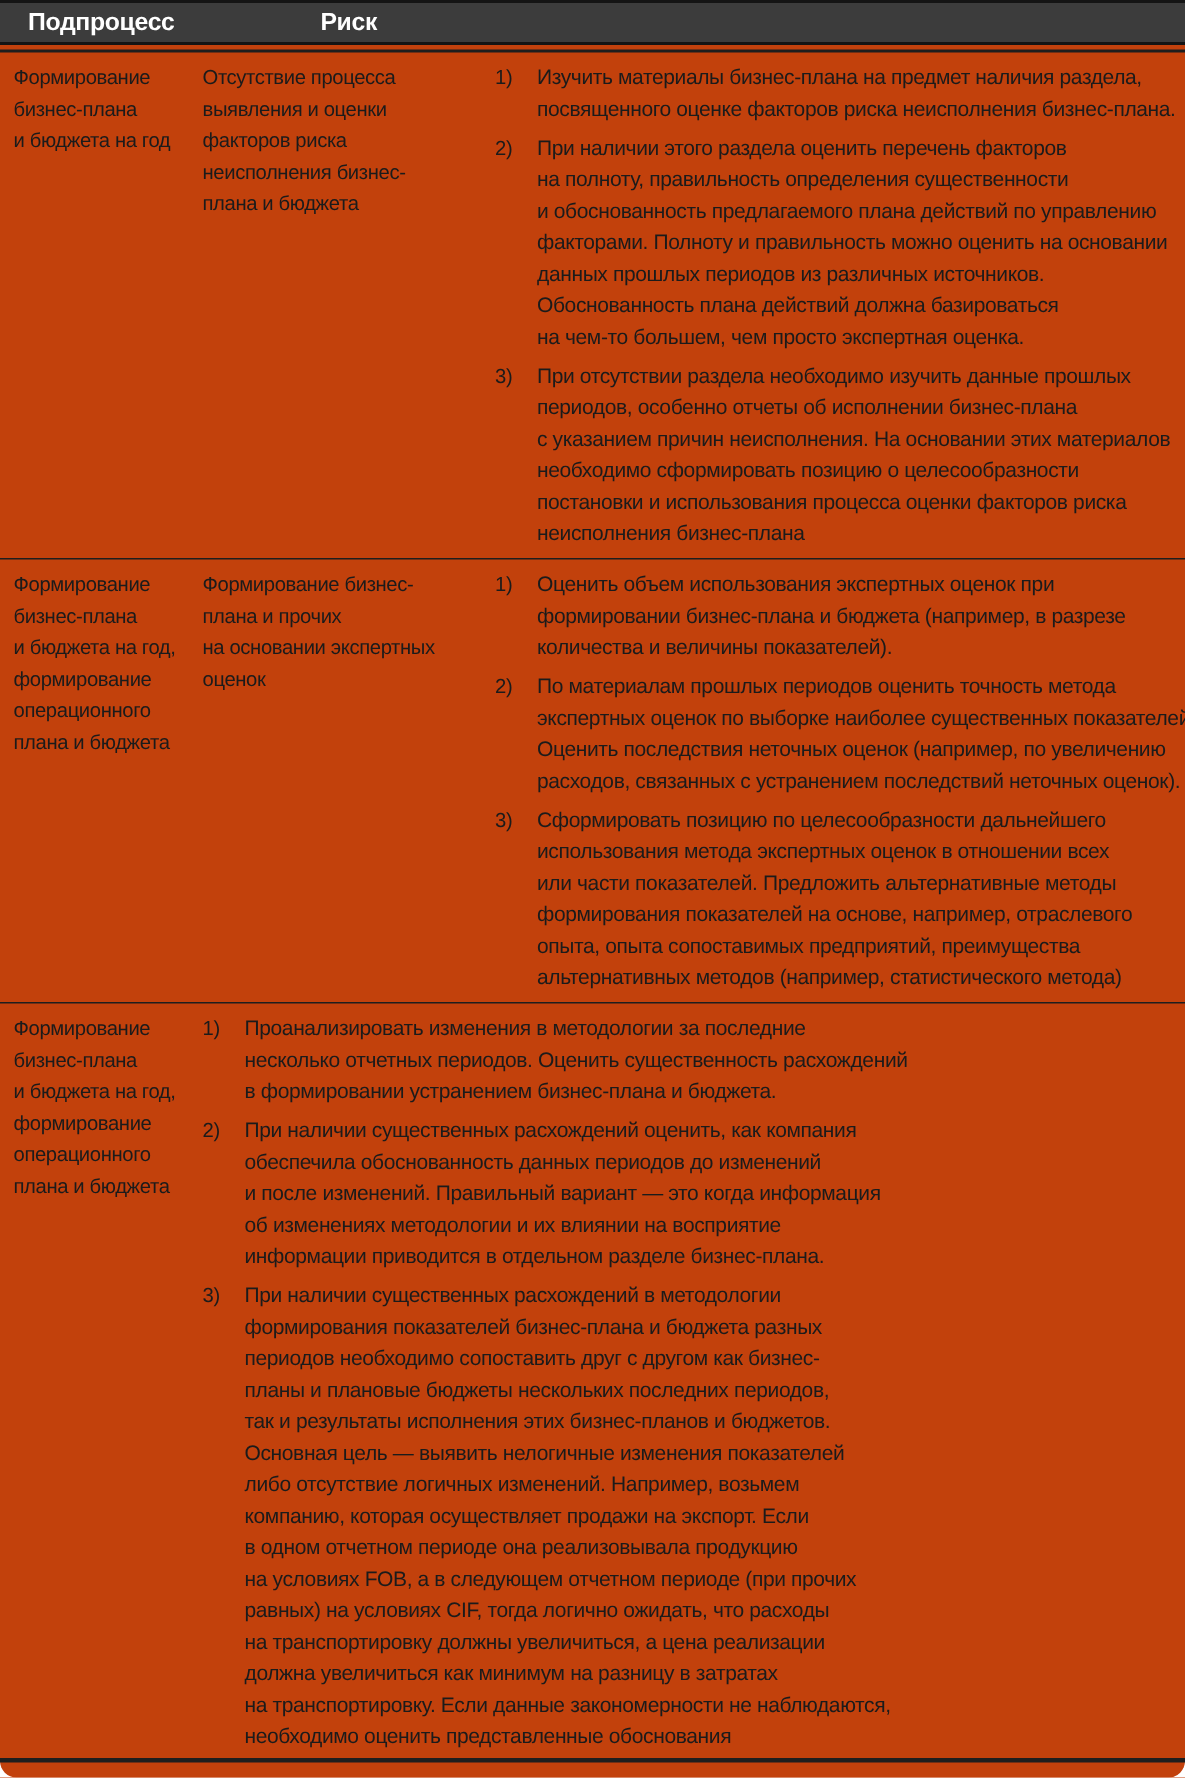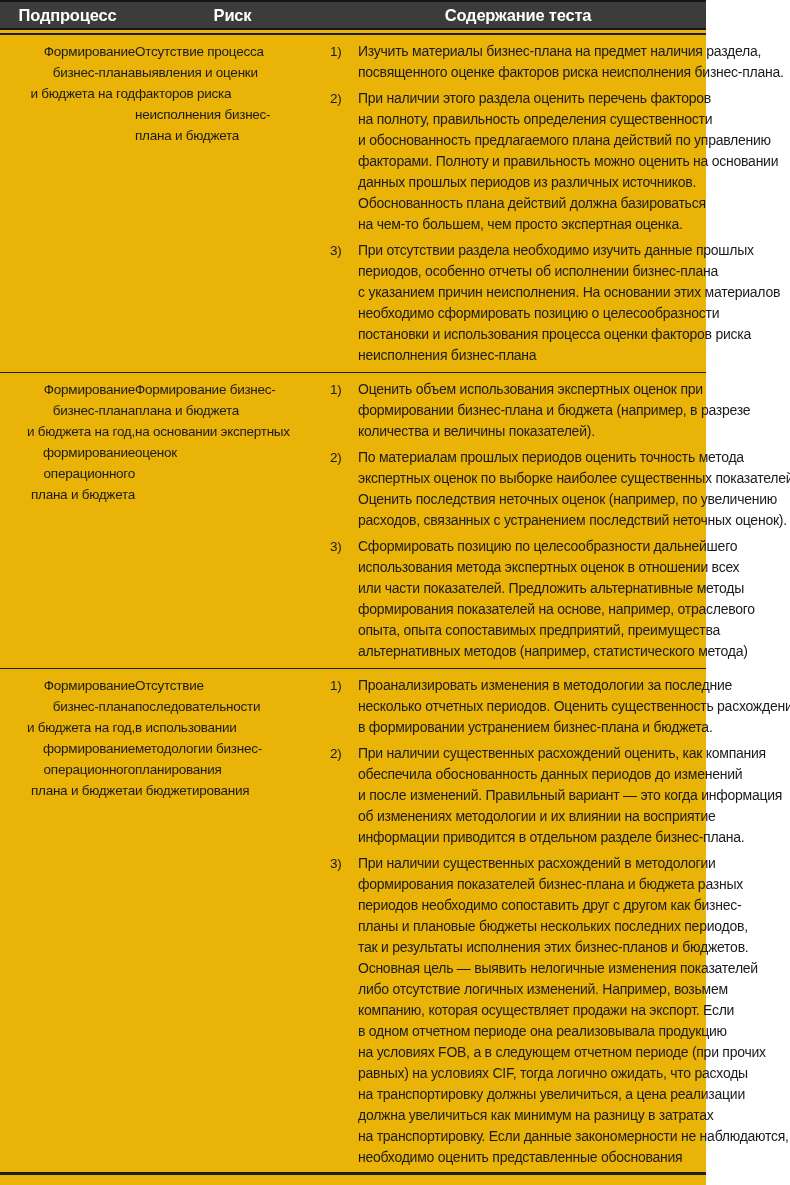--- a/index.html
+++ b/index.html
@@ -6,21 +6,21 @@
   html, body { width: 790px; }
   body {
     width: 790px;
     height: 1185px;
     overflow: hidden;
     background: #ffffff;
     font-family: "Liberation Sans", "DejaVu Sans", sans-serif;
     font-stretch: semi-condensed;
     color: #1b1b1b;
   }
-  .page { width: 706px; height: 1185px; background: #eab308; }
+  .page { width: 790px; height: 1185px; background: #c2410c; border-radius: 11px; }
 
   
   .thead {
     display: grid;
     grid-template-columns: 135px 195px 1fr;
     height: 30px;
     background: #3c3c3c;
     border-top: 2px solid #141414;
     border-bottom: 2px solid #141414;
     align-items: center;
@@ -47,21 +47,21 @@
     border-bottom: 1.5px solid #1e1e1e;
   }
   .row.last { border-bottom: 3px solid #1e1e1e; padding-bottom: 4px; }
 
   .cell {
     font-size: 13.5px;
     line-height: 21px;
     letter-spacing: -0.25px;
     white-space: pre;
   }
-  .c1 { padding-left: 9px; text-align: right; }
+  .c1 { padding-left: 9px; }
   .c2 { padding-left: 0; }
   .c3 { padding-left: 0; white-space: normal; }
 
   .test-item {
     display: grid;
     grid-template-columns: 28px 1fr;
     margin-bottom: 5px;
   }
   .test-item:last-child { margin-bottom: 0; }
   .test-num {
@@ -78,21 +78,20 @@
   }
 </style>
 </head>
 <body>
 
 <div class="page">
 
   <div class="thead">
     <div class="th">Подпроцесс</div>
     <div class="th">Риск</div>
-    <div class="th">Содержание теста</div>
   </div>
   <div class="head-rule"></div>
 
   <div class="row">
     <div class="cell c1">Формирование
 бизнес-плана
 и бюджета на год</div>
     <div class="cell c2">Отсутствие процесса
 выявления и оценки
 факторов риска
@@ -127,21 +126,21 @@
   </div>
 
   <div class="row">
     <div class="cell c1">Формирование
 бизнес-плана
 и бюджета на год,
 формирование
 операционного
 плана и бюджета</div>
     <div class="cell c2">Формирование бизнес-
-плана и бюджета
+плана и прочих
 на основании экспертных
 оценок</div>
     <div class="cell c3">
       <div class="test-item">
         <span class="test-num">1)</span>
         <span class="test-text">Оценить объем использования экспертных оценок при
 формировании бизнес-плана и бюджета (например, в разрезе
 количества и величины показателей).</span>
       </div>
       <div class="test-item">
@@ -163,26 +162,20 @@
     </div>
   </div>
 
   <div class="row last">
     <div class="cell c1">Формирование
 бизнес-плана
 и бюджета на год,
 формирование
 операционного
 плана и бюджета</div>
-    <div class="cell c2">Отсутствие
-последовательности
-в использовании
-методологии бизнес-
-планирования
-и бюджетирования</div>
     <div class="cell c3">
       <div class="test-item">
         <span class="test-num">1)</span>
         <span class="test-text">Проанализировать изменения в методологии за последние
 несколько отчетных периодов. Оценить существенность расхождений
 в формировании устранением бизнес-плана и бюджета.</span>
       </div>
       <div class="test-item">
         <span class="test-num">2)</span>
         <span class="test-text">При наличии существенных расхождений оценить, как компания

